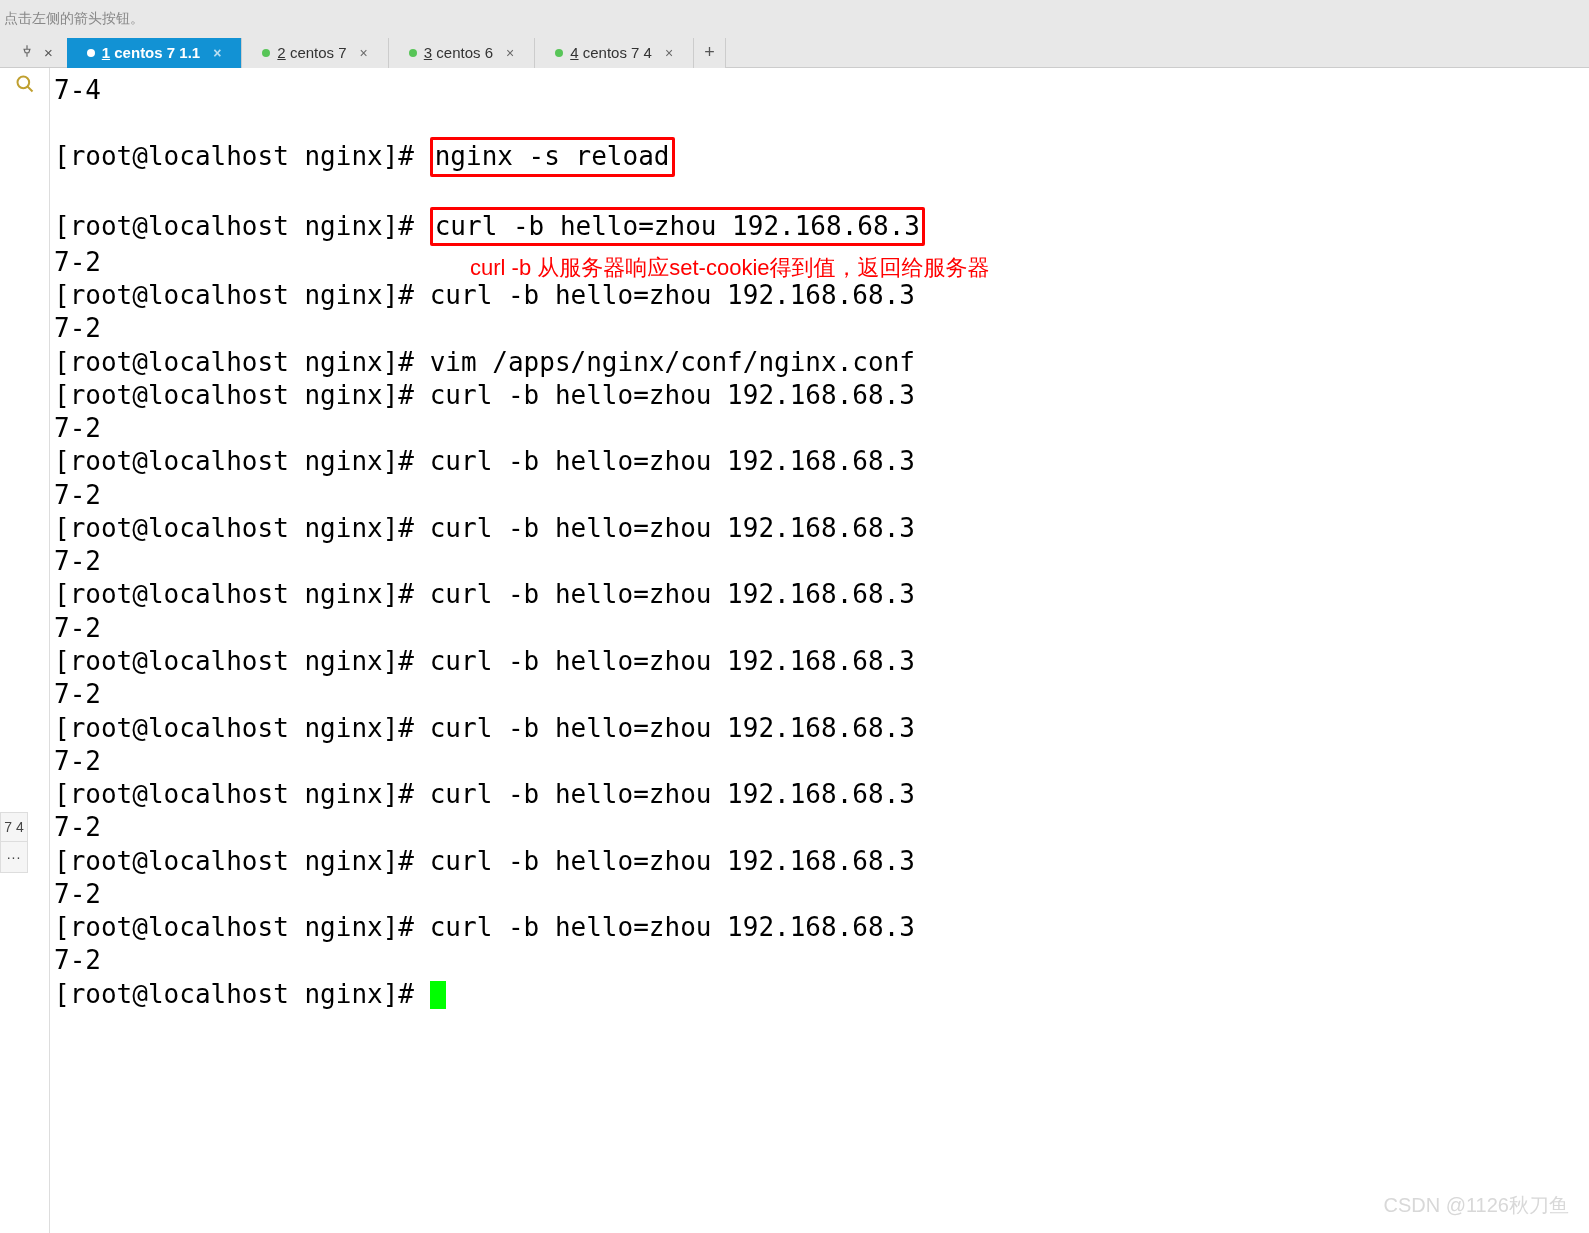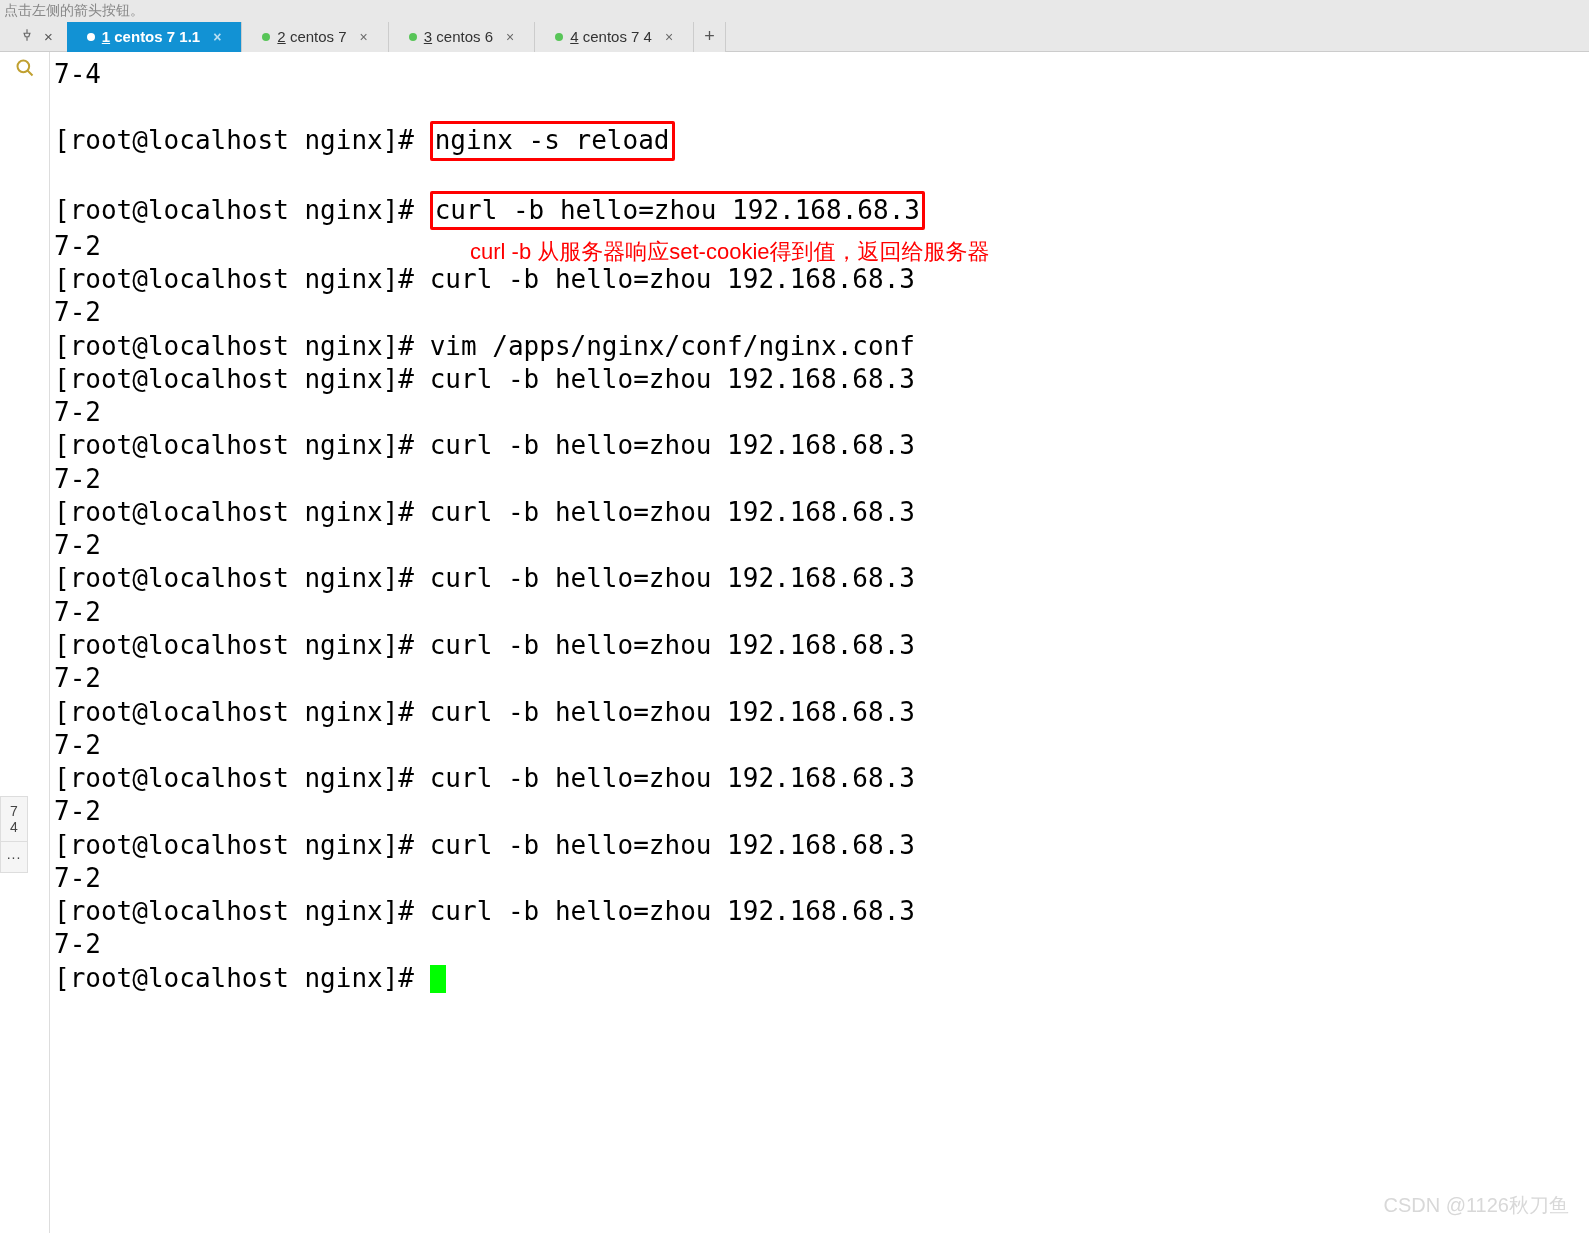--- a/index.html
+++ b/index.html
@@ -7,21 +7,21 @@
     font-family: sans-serif;
     background: #e8e8e8;
     width: 1589px;
     height: 1233px;
     overflow: hidden;
     position: relative;
   }
   .hint-text {
     font-size: 14px;
     color: #888;
-    padding: 2px 4px;
+    padding: 10px 4px;
     background: #e8e8e8;
   }
   .top-bar {
     background: #e8e8e8;
     display: flex;
     align-items: center;
     height: 30px;
     border-bottom: 1px solid #ccc;
   }
   .pin-area {
@@ -91,21 +91,21 @@
     left: 0;
     bottom: 360px;
     width: 28px;
     background: #f5f5f5;
     border: 1px solid #ddd;
     font-size: 14px;
     color: #444;
     text-align: center;
   }
   .sidebar-bottom .item {
-    padding: 6px 8px;
+    padding: 6px 2px;
     border-bottom: 1px solid #ddd;
   }
   .sidebar-bottom .dots {
     letter-spacing: 1px;
     padding: 4px 0 10px;
   }
   .terminal {
     flex: 1;
     background: #fff;
     padding: 6px 4px;

